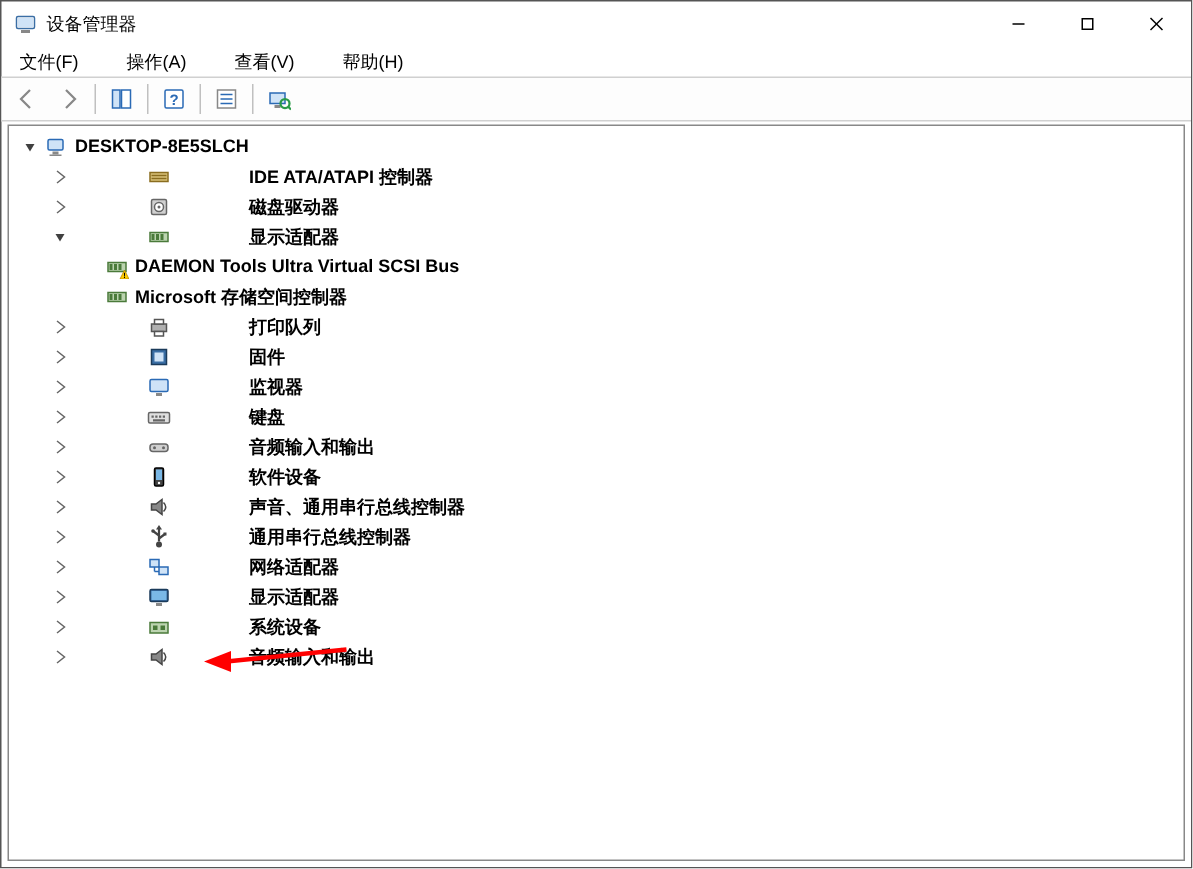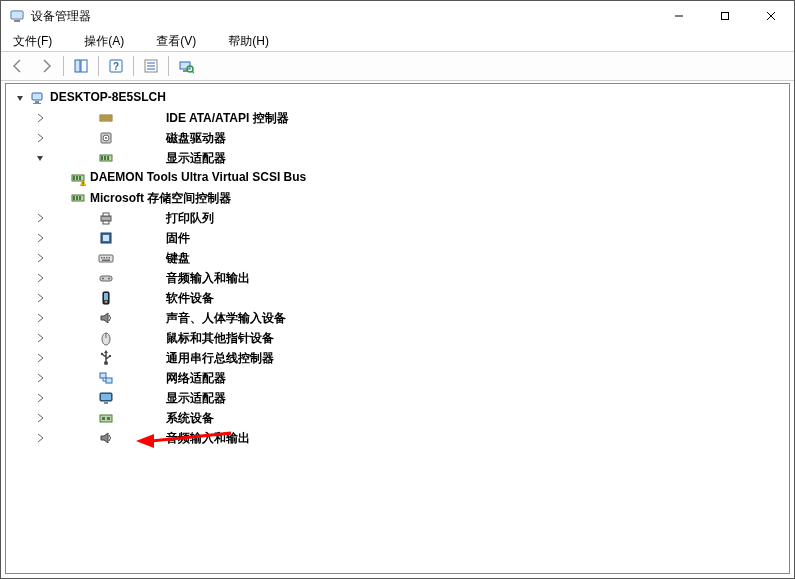--- a/index.html
+++ b/index.html
@@ -241,20 +241,34 @@
         <span class="node-label">固件</span>
       </div>
       <div class="tree-row lvl-1">
         <span class="expander">
           <svg width="10" height="10" viewBox="0 0 10 10">
             <path d="M3 1 L8 5 L3 9" fill="none" stroke="#666" stroke-width="1"></path>
           </svg>
         </span>
         <span class="node-icon">
           <svg width="16" height="16" viewBox="0 0 16 16">
+            <rect x="2" y="3" width="12" height="8" rx="1" fill="#cfe3f7" stroke="#2a6ab5"></rect>
+            <rect x="6" y="12" width="4" height="2" fill="#888"></rect>
+          </svg>
+        </span>
+        <span class="node-label">监视器</span>
+      </div>
+      <div class="tree-row lvl-1">
+        <span class="expander">
+          <svg width="10" height="10" viewBox="0 0 10 10">
+            <path d="M3 1 L8 5 L3 9" fill="none" stroke="#666" stroke-width="1"></path>
+          </svg>
+        </span>
+        <span class="node-icon">
+          <svg width="16" height="16" viewBox="0 0 16 16">
             <rect x="1" y="5" width="14" height="7" rx="1" fill="#e0e0e0" stroke="#666"></rect>
             <rect x="3" y="7" width="1.5" height="1.5" fill="#666"></rect>
             <rect x="5.5" y="7" width="1.5" height="1.5" fill="#666"></rect>
             <rect x="8" y="7" width="1.5" height="1.5" fill="#666"></rect>
             <rect x="10.5" y="7" width="1.5" height="1.5" fill="#666"></rect>
             <rect x="4" y="9.5" width="8" height="1.5" fill="#666"></rect>
           </svg>
         </span>
         <span class="node-label">键盘</span>
       </div>
@@ -293,35 +307,21 @@
           <svg width="10" height="10" viewBox="0 0 10 10">
             <path d="M3 1 L8 5 L3 9" fill="none" stroke="#666" stroke-width="1"></path>
           </svg>
         </span>
         <span class="node-icon">
           <svg width="16" height="16" viewBox="0 0 16 16">
             <polygon points="3,6 6,6 10,3 10,13 6,10 3,10" fill="#888" stroke="#444"></polygon>
             <path d="M11 5 Q14 8 11 11" fill="none" stroke="#444"></path>
           </svg>
         </span>
-        <span class="node-label">声音、人体学输入设备</span>
-      </div>
-      <div class="tree-row lvl-1">
-        <span class="expander">
-          <svg width="10" height="10" viewBox="0 0 10 10">
-            <path d="M3 1 L8 5 L3 9" fill="none" stroke="#666" stroke-width="1"></path>
-          </svg>
-        </span>
-        <span class="node-icon">
-          <svg width="16" height="16" viewBox="0 0 16 16">
-            <ellipse cx="8" cy="9" rx="4" ry="6" fill="#e0e0e0" stroke="#666"></ellipse>
-            <line x1="8" y1="3" x2="8" y2="8" stroke="#666"></line>
-          </svg>
-        </span>
-        <span class="node-label">鼠标和其他指针设备</span>
+        <span class="node-label">声音、通用串行总线控制器</span>
       </div>
       <div class="tree-row lvl-1">
         <span class="expander">
           <svg width="10" height="10" viewBox="0 0 10 10">
             <path d="M3 1 L8 5 L3 9" fill="none" stroke="#666" stroke-width="1"></path>
           </svg>
         </span>
         <span class="node-icon">
           <svg width="16" height="16" viewBox="0 0 16 16">
             <circle cx="8" cy="13" r="2" fill="#444"></circle>

